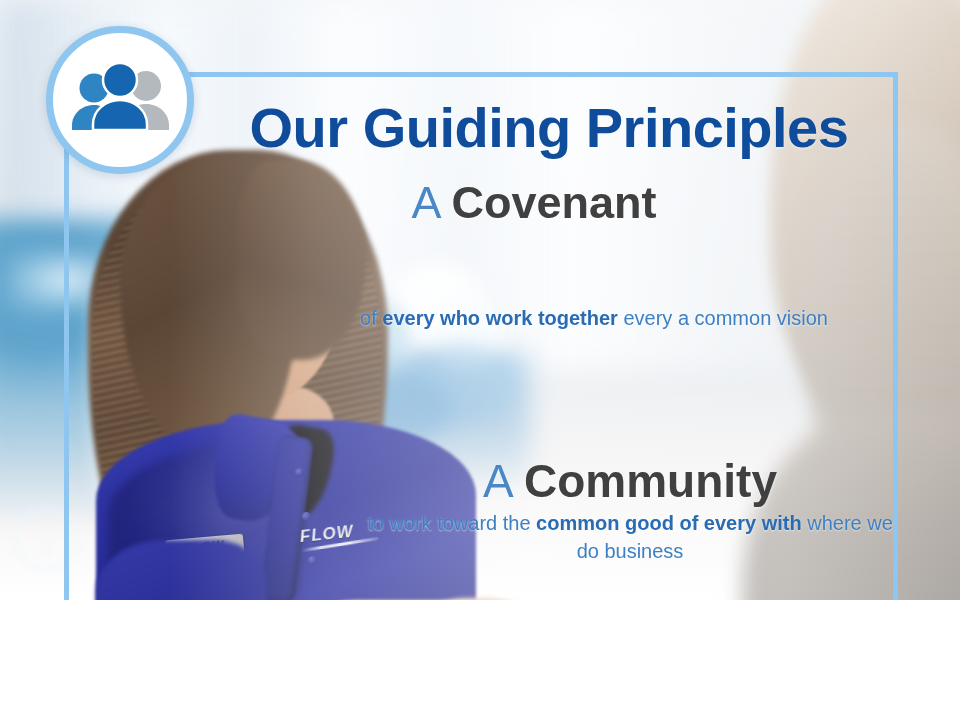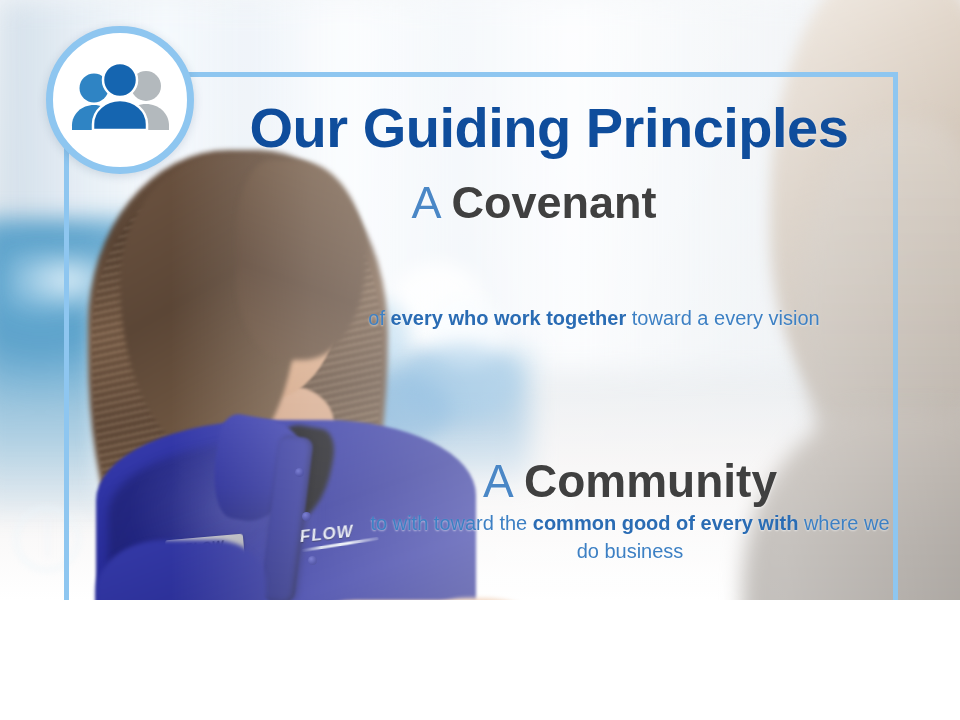--- a/index.html
+++ b/index.html
@@ -552,28 +552,28 @@
 
     <div class="principle covenant">
       <div class="p-title">
         <span class="art">A</span>
         <span class="word">Covenant</span>
       </div>
     </div>
 
     <div class="principle community">
       <div class="p-sub">
-        <span>of </span><b>every who work together</b><span> toward a every vision</span>
+        <span>of </span><b>every who work together</b><span> every a common vision</span>
       </div>
     </div>
 
     <div class="principle commitment">
       <div class="p-title">
         <span class="art">A</span>
         <span class="word">Community</span>
       </div>
       <div class="p-sub">
-        <span>to with toward the </span><b>common good of every with</b><span> where we do business</span>
+        <span>to work toward the </span><b>common good of every with</b><span> where we do business</span>
       </div>
     </div>
 
   </div>
 </div>
 
 </body></html>

